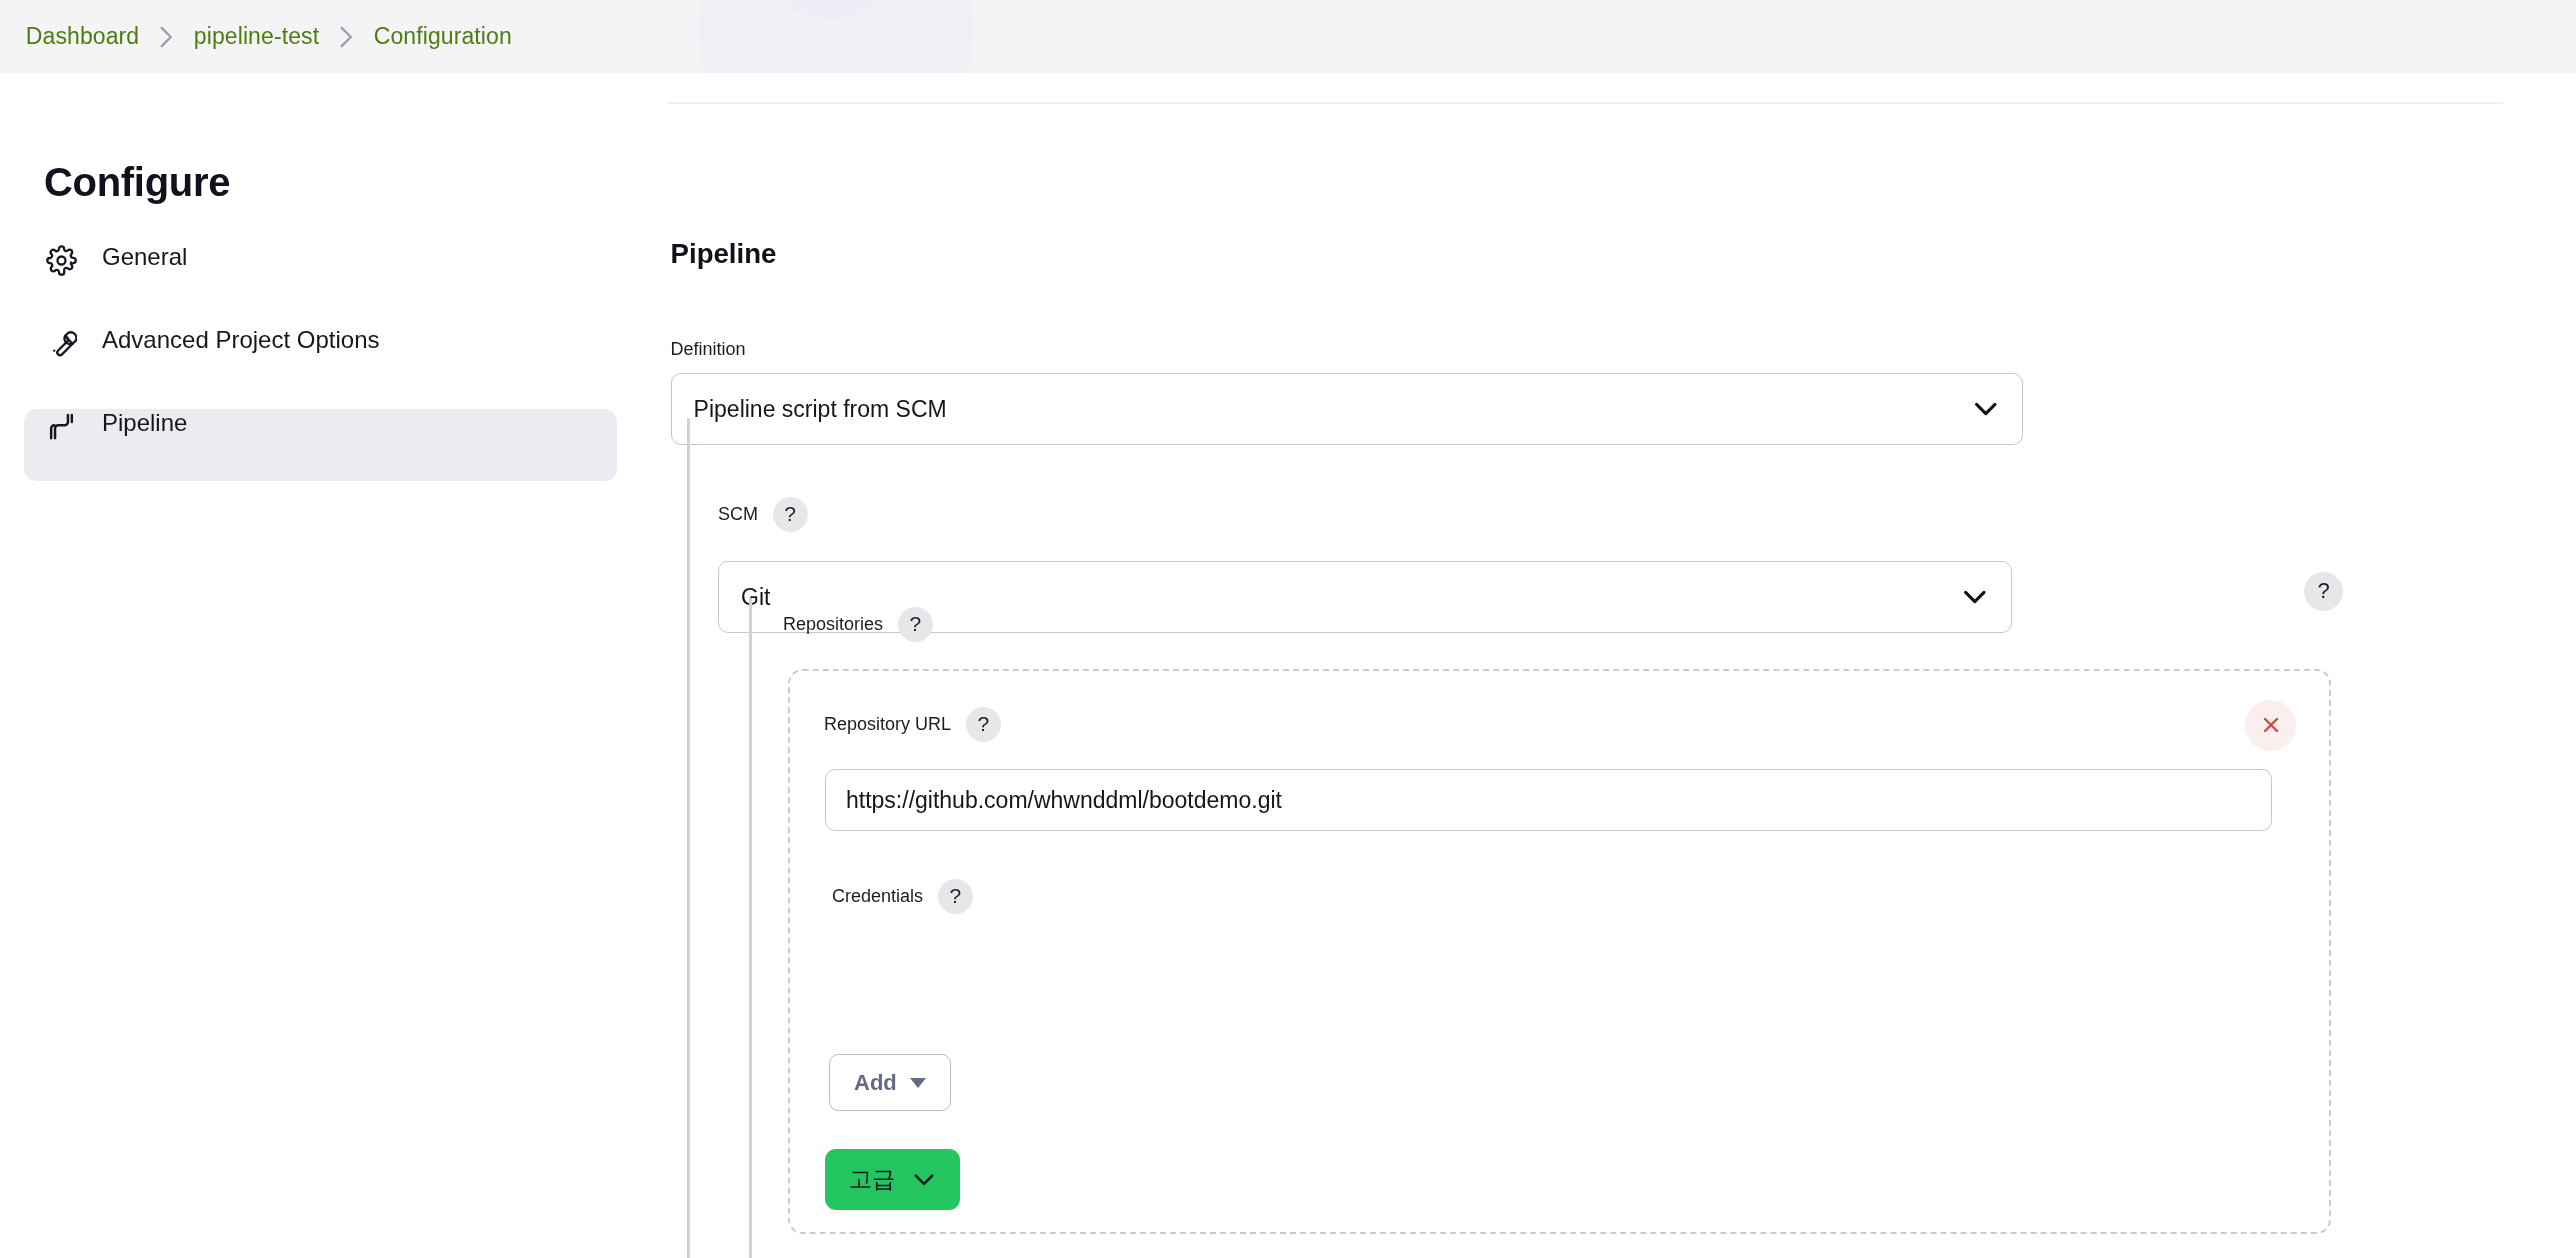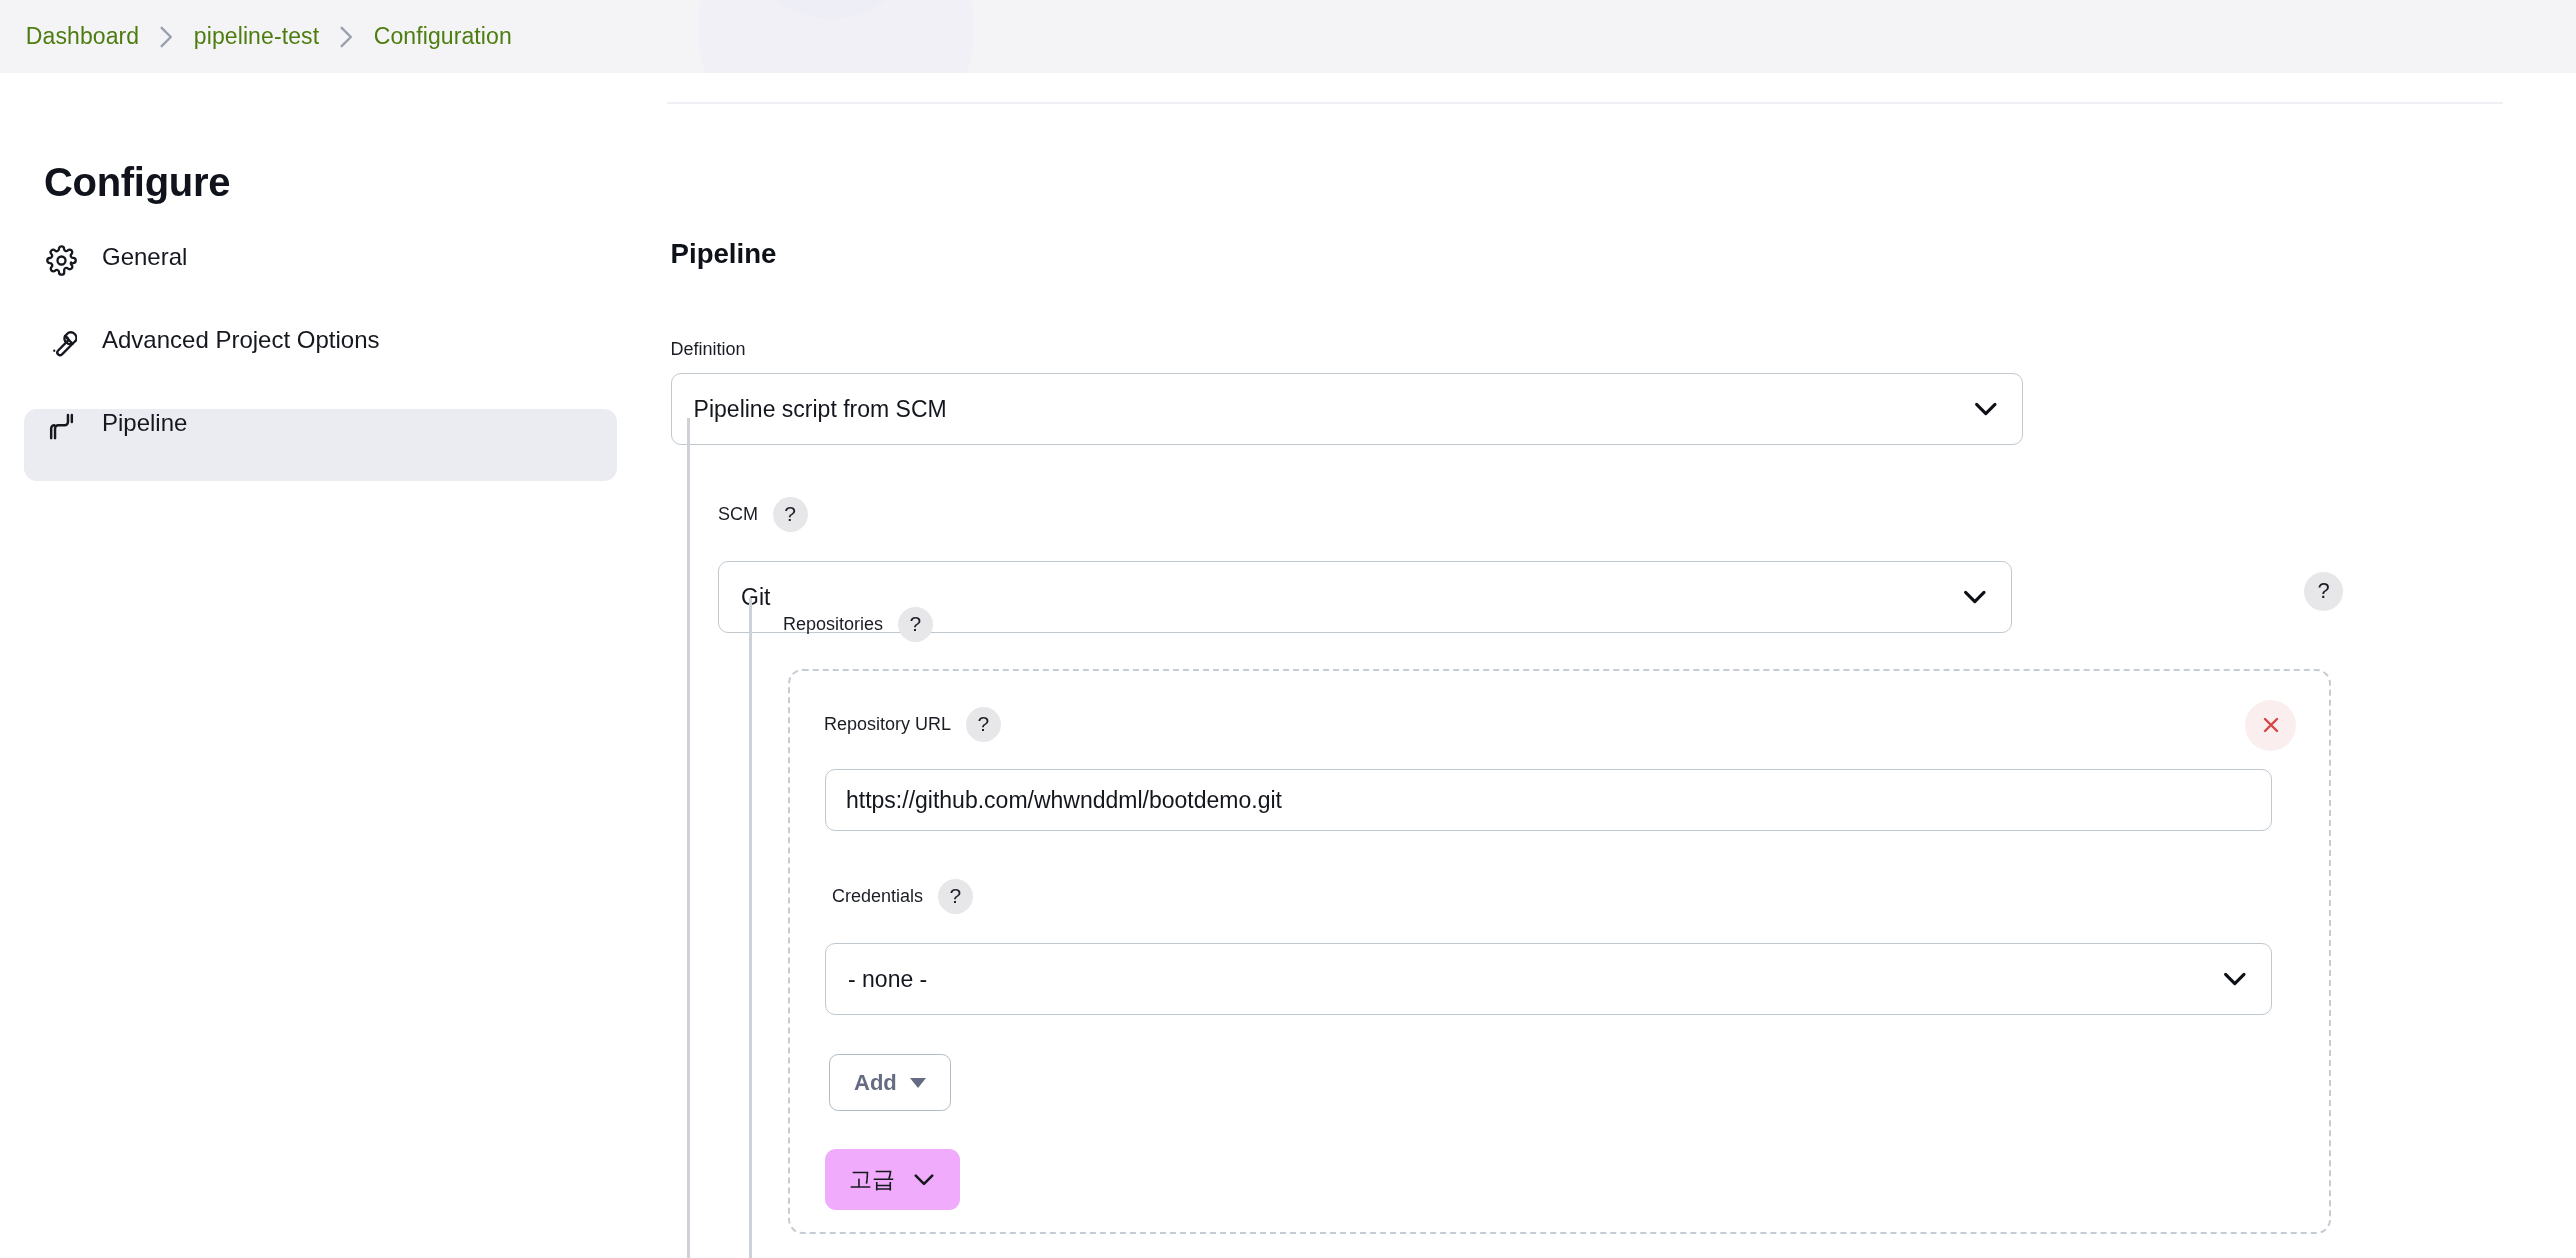--- a/index.html
+++ b/index.html
@@ -218,21 +218,21 @@
     border-left: 8.3px solid transparent;
     border-right: 8.3px solid transparent;
     border-top: 10px solid #656b83;
   }
 
   .advanced-btn {
     position: absolute;
     height: 61px;
     border: none;
     border-radius: 11px;
-    background: #f0abfc;
+    background: #22c55e;
     display: flex; align-items: center; justify-content: center;
     gap: 16.5px;
     padding: 0 24px;
   }
   .advanced-label {
     font-size: 23px;
     color: #16181f;
   }
 
   .standalone-help {
@@ -361,28 +361,20 @@
       </svg>
     </div>
     <div class="text-input" style="position:absolute; left:35px; top:98px; width:1447px;">
       <span>https://github.com/whwnddml/bootdemo.git</span>
     </div>
 
     <div style="position:absolute; left:42px; top:208px;" class="label-row">
       <span class="field-label">Credentials</span>
       <span class="help-badge">?</span>
     </div>
-    <div class="select" style="position:absolute; left:35px; top:272px; width:1447px;">
-      <span class="select-value">- none -</span>
-      <span class="select-chevron">
-        <svg width="27.6" height="18.4" viewBox="0 0 30 20" fill="none">
-          <path d="M5 5 L15 15 L25 5" stroke="#0e1017" stroke-width="3.4" stroke-linecap="round" stroke-linejoin="round"></path>
-        </svg>
-      </span>
-    </div>
 
     <div class="add-btn" style="left:39px; top:363px;">
       <span class="add-btn-label">Add</span>
       <span class="caret-down"></span>
     </div>
 
     <div class="advanced-btn" style="left:35px; top:478px;">
       <span class="advanced-label">고급</span>
       <span style="display:flex;">
         <svg width="24" height="15.6" viewBox="0 0 26 17" fill="none">

